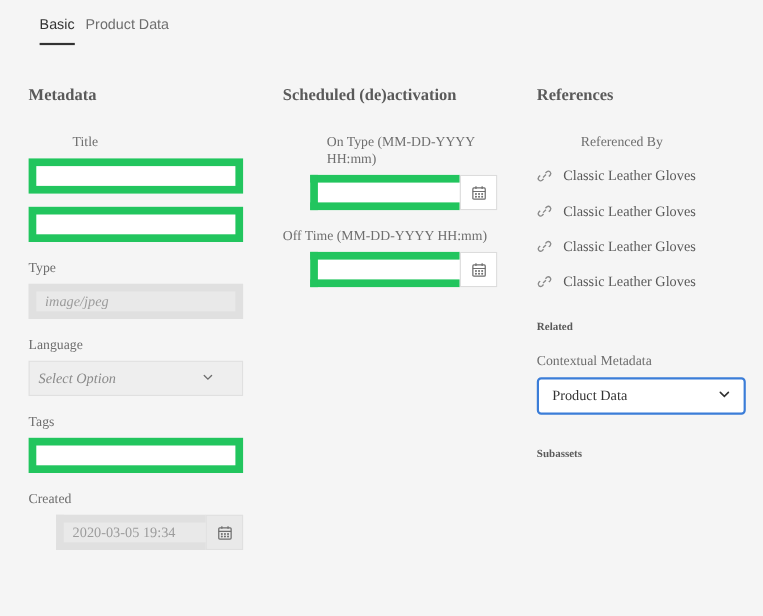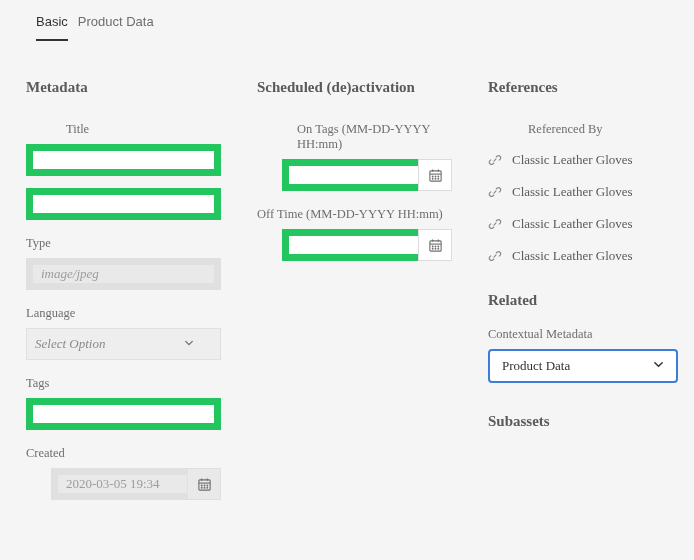--- a/index.html
+++ b/index.html
@@ -41,21 +41,21 @@
     font-family: Liberation Serif, serif;
   }
   .col.right { flex: 0 0 190px; }
   h2.section {
     font-size: 15px;
     font-weight: 700;
     color: #5a5a5a;
     margin-bottom: 26px;
   }
   h3.sub {
-    font-size: 15px;
+    font-size: 10px;
     font-weight: 700;
     color: #5a5a5a;
     margin-top: 10px;
     margin-bottom: 14px;
   }
   .field-label {
     font-size: 12.5px;
     color: #6e6e6e;
     margin-bottom: 7px;
     margin-top: 4px;
@@ -186,21 +186,21 @@
             <line x1="8" y1="11.5" x2="8" y2="11.5" stroke-width="2" stroke-linecap="round"></line>
             <line x1="11" y1="11.5" x2="11" y2="11.5" stroke-width="2" stroke-linecap="round"></line>
           </svg>
       </div>
     </div>
   </div>
 
   <div class="col">
     <h2 class="section">Scheduled (de)activation</h2>
 
-    <div class="field-label first">On Tags (MM-DD-YYYY HH:mm)</div>
+    <div class="field-label first">On Type (MM-DD-YYYY HH:mm)</div>
     <div class="input-group">
       <input class="text-input" value="" style="">
       <div class="icon-btn">
         <svg class="cal-icon" width="15" height="15" viewBox="0 0 16 16">
             <rect x="2" y="3" width="12" height="11" rx="1" stroke-width="1.2"></rect>
             <line x1="2" y1="6.5" x2="14" y2="6.5" stroke-width="1.2"></line>
             <line x1="5" y1="1.5" x2="5" y2="4" stroke-width="1.2"></line>
             <line x1="11" y1="1.5" x2="11" y2="4" stroke-width="1.2"></line>
             <line x1="5" y1="9" x2="5" y2="9" stroke-width="2" stroke-linecap="round"></line>
             <line x1="8" y1="9" x2="8" y2="9" stroke-width="2" stroke-linecap="round"></line>

